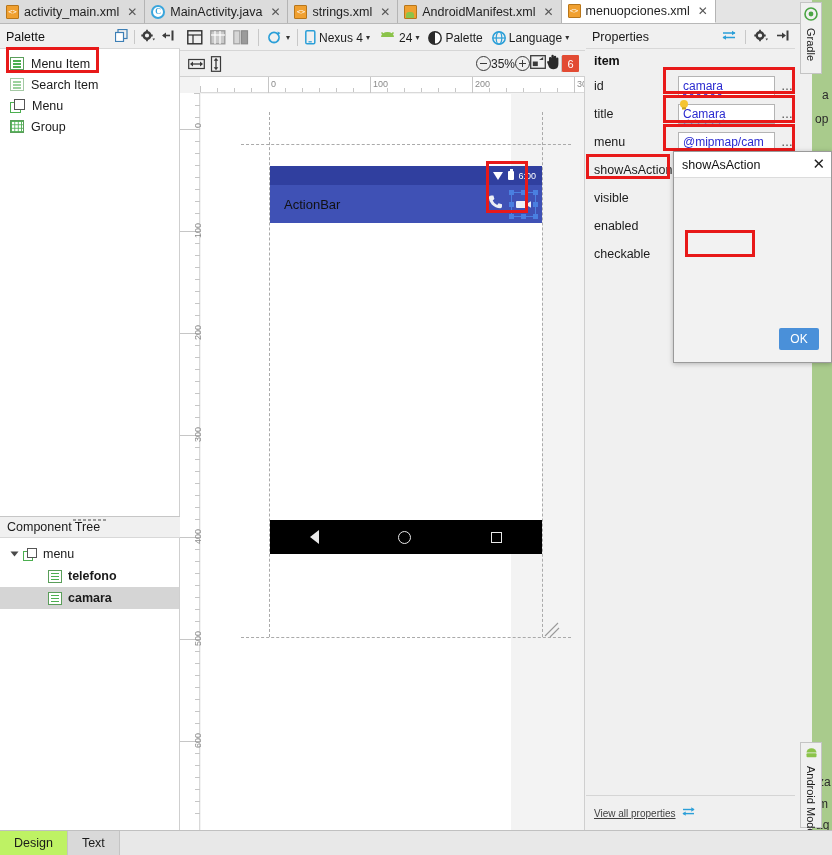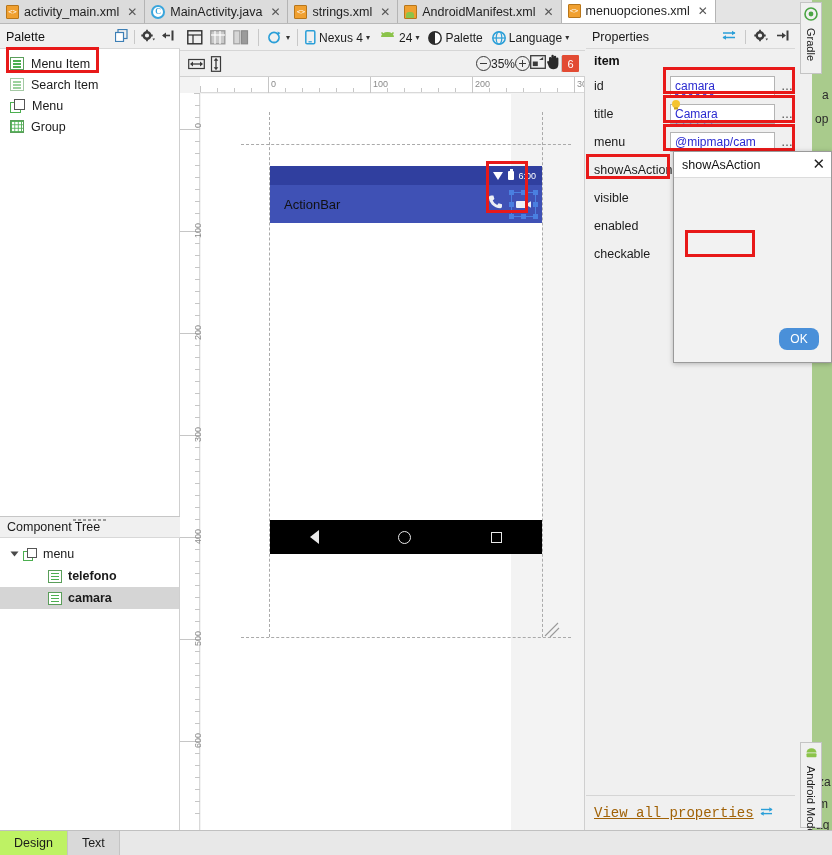--- a/index.html
+++ b/index.html
@@ -172,35 +172,35 @@
     background:#f0f0f0; border-bottom:1px solid #d8d8d8;
     display:flex; align-items:center; padding:0 6px; font-size:12.5px;
   }
   .prop-hdr .icons { margin-left:auto; display:flex; align-items:center; gap:8px; }
   .props {
     position:absolute; left:586px; top:49px; width:209px; height:745px;
     background:#f0f0f0; overflow:hidden;
   }
   .psec { font-size:12.5px; font-weight:bold; color:#111; padding:5px 0 4px 8px; }
   .prow { display:flex; align-items:center; height:28px; padding-left:8px; }
-  .pname { width:76px; font-size:12.5px; color:#1c1c1c; }
+  .pname { width:84px; font-size:12.5px; color:#1c1c1c; }
   .pfield {
     flex:1; height:20px; margin-right:4px; background:#fff; border:1px solid #b4b4b4;
     display:flex; align-items:center; padding:0 4px; font-size:12px; color:#2a2ad0;
     position:relative;
   }
   .pfield .wavy { text-decoration:underline; text-decoration-style:wavy; text-decoration-color:#3a3ad8; }
   .pdots { width:16px; text-align:center; font-size:12px; color:#444; }
   .bulb { position:absolute; left:-1px; top:-6px; width:12px; height:12px; }
   .footerlink {
     position:absolute; left:586px; top:795px; width:209px; height:35px;
     background:#f0f0f0; border-top:1px solid #d5d5d5;
     display:flex; align-items:center; gap:5px; padding-left:8px;
   }
-  .footerlink a { color:#a16207; font-size:14px; text-decoration:underline;font-family:Liberation Mono, monospace; }
+  .footerlink a { color:#404040; font-size:10px; text-decoration:underline; }
 
   
   .dialog {
     position:absolute; left:673px; top:151px; width:159px; height:212px;
     background:#f2f2f2; border:1px solid #9a9a9a; box-shadow:0 1px 5px rgba(0,0,0,.25);
     z-index:40;
   }
   .dlg-title {
     height:26px; background:#fff; display:flex; align-items:center;
     padding:0 6px 0 8px; font-size:12.5px; color:#111; border-bottom:1px solid #dcdcdc;
@@ -208,21 +208,21 @@
   .dlg-x { margin-left:auto; font-size:15px; color:#222; line-height:1; font-family:"DejaVu Sans", sans-serif;}
   .dlg-body { padding:10px 0 0 16px; }
   .cbrow { display:flex; align-items:center; gap:8px; height:24px; font-size:12.5px; color:#111;}
   .cb { width:13px; height:13px; border:1.5px solid #555; background:#fff; flex:none; }
   .cb.on { background:#3a8ee6; border-color:#2b78cc; position:relative; }
   .cb.on::after { content:"✓"; position:absolute; left:1px; top:-2px; color:#fff; font-size:11px;
     font-family:"DejaVu Sans", sans-serif; }
   .okbtn {
     position:absolute; right:12px; bottom:12px; width:40px; height:22px;
     background:#4a90d9; color:#fff; font-size:12px; display:flex;
-    align-items:center; justify-content:center; border-radius:8px;
+    align-items:center; justify-content:center; border-radius:2px;
   }
 
   
   .rstrip { position:absolute; left:795px; top:0; width:37px; height:830px; background:#d8e7c8; }
   .rs-tab {
     position:absolute; left:5px; width:22px; background:#f0f0f0; border:1px solid #c4c4c4;
     display:flex; flex-direction:column; align-items:center; padding:4px 0; gap:4px;
   }
   .rs-tab .lbl {
     writing-mode:vertical-rl; font-size:11px; color:#1c1c1c; white-space:nowrap;

